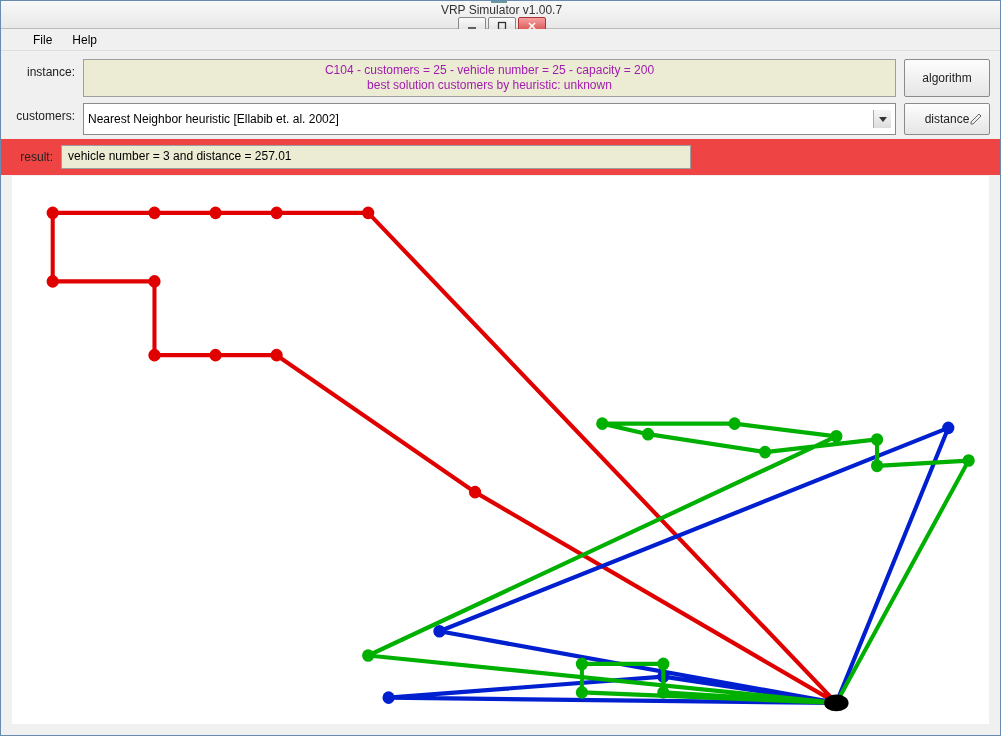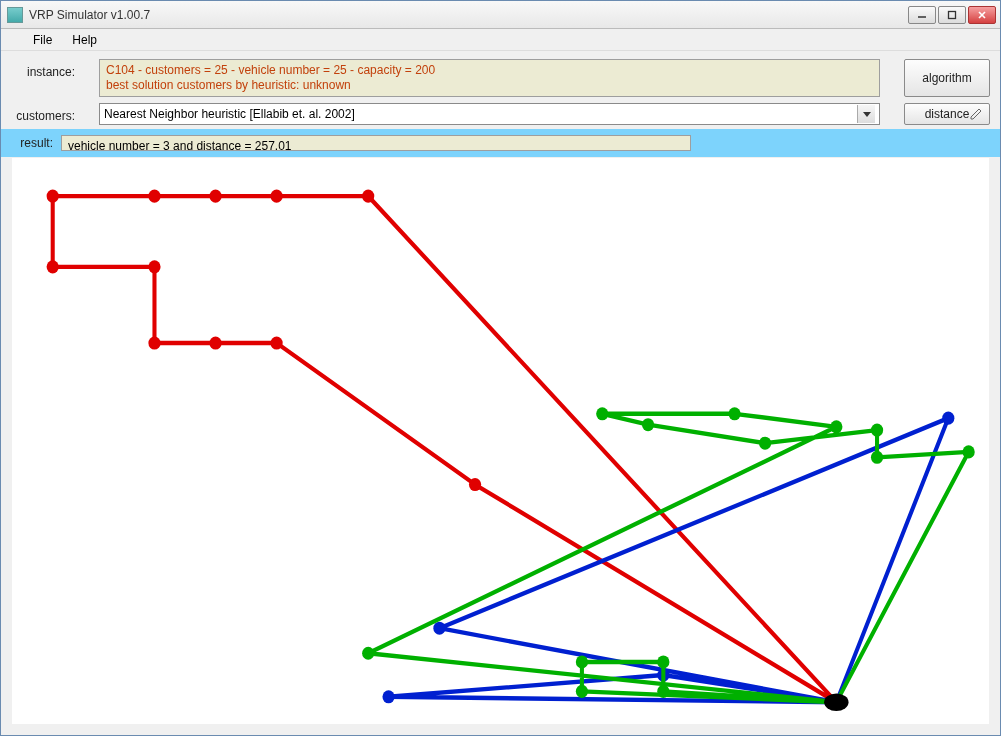--- a/index.html
+++ b/index.html
@@ -21,20 +21,21 @@
   
   .titlebar {
     height: 28px;
     background: linear-gradient(#f8f8f8, #e8e8e8);
     border-bottom: 1px solid #bbb;
     display: flex;
     align-items: center;
     padding: 0 4px 0 6px;
     font-size: 12px;
     color: #333;
+    flex-direction: column;
   }
   .titlebar .app-icon {
     width: 16px; height: 16px; margin-right: 6px;
     background: linear-gradient(#7cc, #4aa);
     border: 1px solid #699;
   }
   .titlebar .title { flex: 1; }
   .winbtns { display: flex; gap: 2px; }
   .winbtn {
     width: 28px; height: 18px;
@@ -69,61 +70,62 @@
   .toolarea {
     padding: 8px 10px 4px 10px;
     display: flex;
     flex-direction: column;
     gap: 6px;
     background: #f0f0f0;
   }
   .row {
     display: flex;
     align-items: stretch;
-    gap: 24px;
+    gap: 8px;
   }
   .row .lbl {
     width: 64px;
     text-align: right;
     padding-top: 6px;
     color: #222;
     font-size: 12px;
   }
   .beigebox {
     flex: 1;
     background: #ecebd3;
     border: 1px solid #9e9e9e;
     padding: 3px 6px;
     font-size: 12px;
     line-height: 1.25;
-    color: #c2410c;
+    color: #a21caf;
     min-height: 32px;
     display: flex;
     flex-direction: column;
     justify-content: center;
+    align-items: center;
   }
   .sidebtn {
     width: 86px;
     border: 1px solid #8a8a8a;
     background: linear-gradient(#fdfdfd, #e5e5e5);
     display: flex;
     align-items: center;
     justify-content: center;
     font-size: 12px;
     color: #222;
     border-radius: 2px;
     position: relative;
   }
   .algoselect {
     flex: 1;
     display: flex;
     align-items: center;
     border: 1px solid #8a8a8a;
     background: #fff;
-    height: 22px;
+    height: 32px;
     padding: 0 4px;
   }
   .algoselect .seltext { flex: 1; font-size: 12px; }
   .algoselect .selbtn {
     width: 18px; height: 18px;
     border-left: 1px solid #aaa;
     background: linear-gradient(#f6f6f6, #ddd);
     display: flex; align-items: center; justify-content: center;
   }
   .calc-icon {
@@ -158,35 +160,35 @@
     color: #aaa;
     font-size: 12px;
     text-align: center;
   }
 
   .resultrow {
     display: flex;
     align-items: center;
     gap: 8px;
     padding: 6px 22px 6px 10px;
-    background: #7dd3fc;
+    background: #ef4444;
   }
   .resultrow .lbl {
     width: 42px;
     text-align: right;
     color: #222;
     font-size: 12px;
   }
   .resultbox {
     background: #ecebd3;
     border: 1px solid #9e9e9e;
     padding: 2px 6px;
     font-size: 12px;
     width: 630px;
-    height: 16px;
+    height: 24px;
     line-height: 16px;
   }
 
   
   .canvas {
     flex: 1;
     background: #fff;
     margin: 0 10px 10px 10px;
     border: 1px solid #f0f0f0;
     position: relative;

